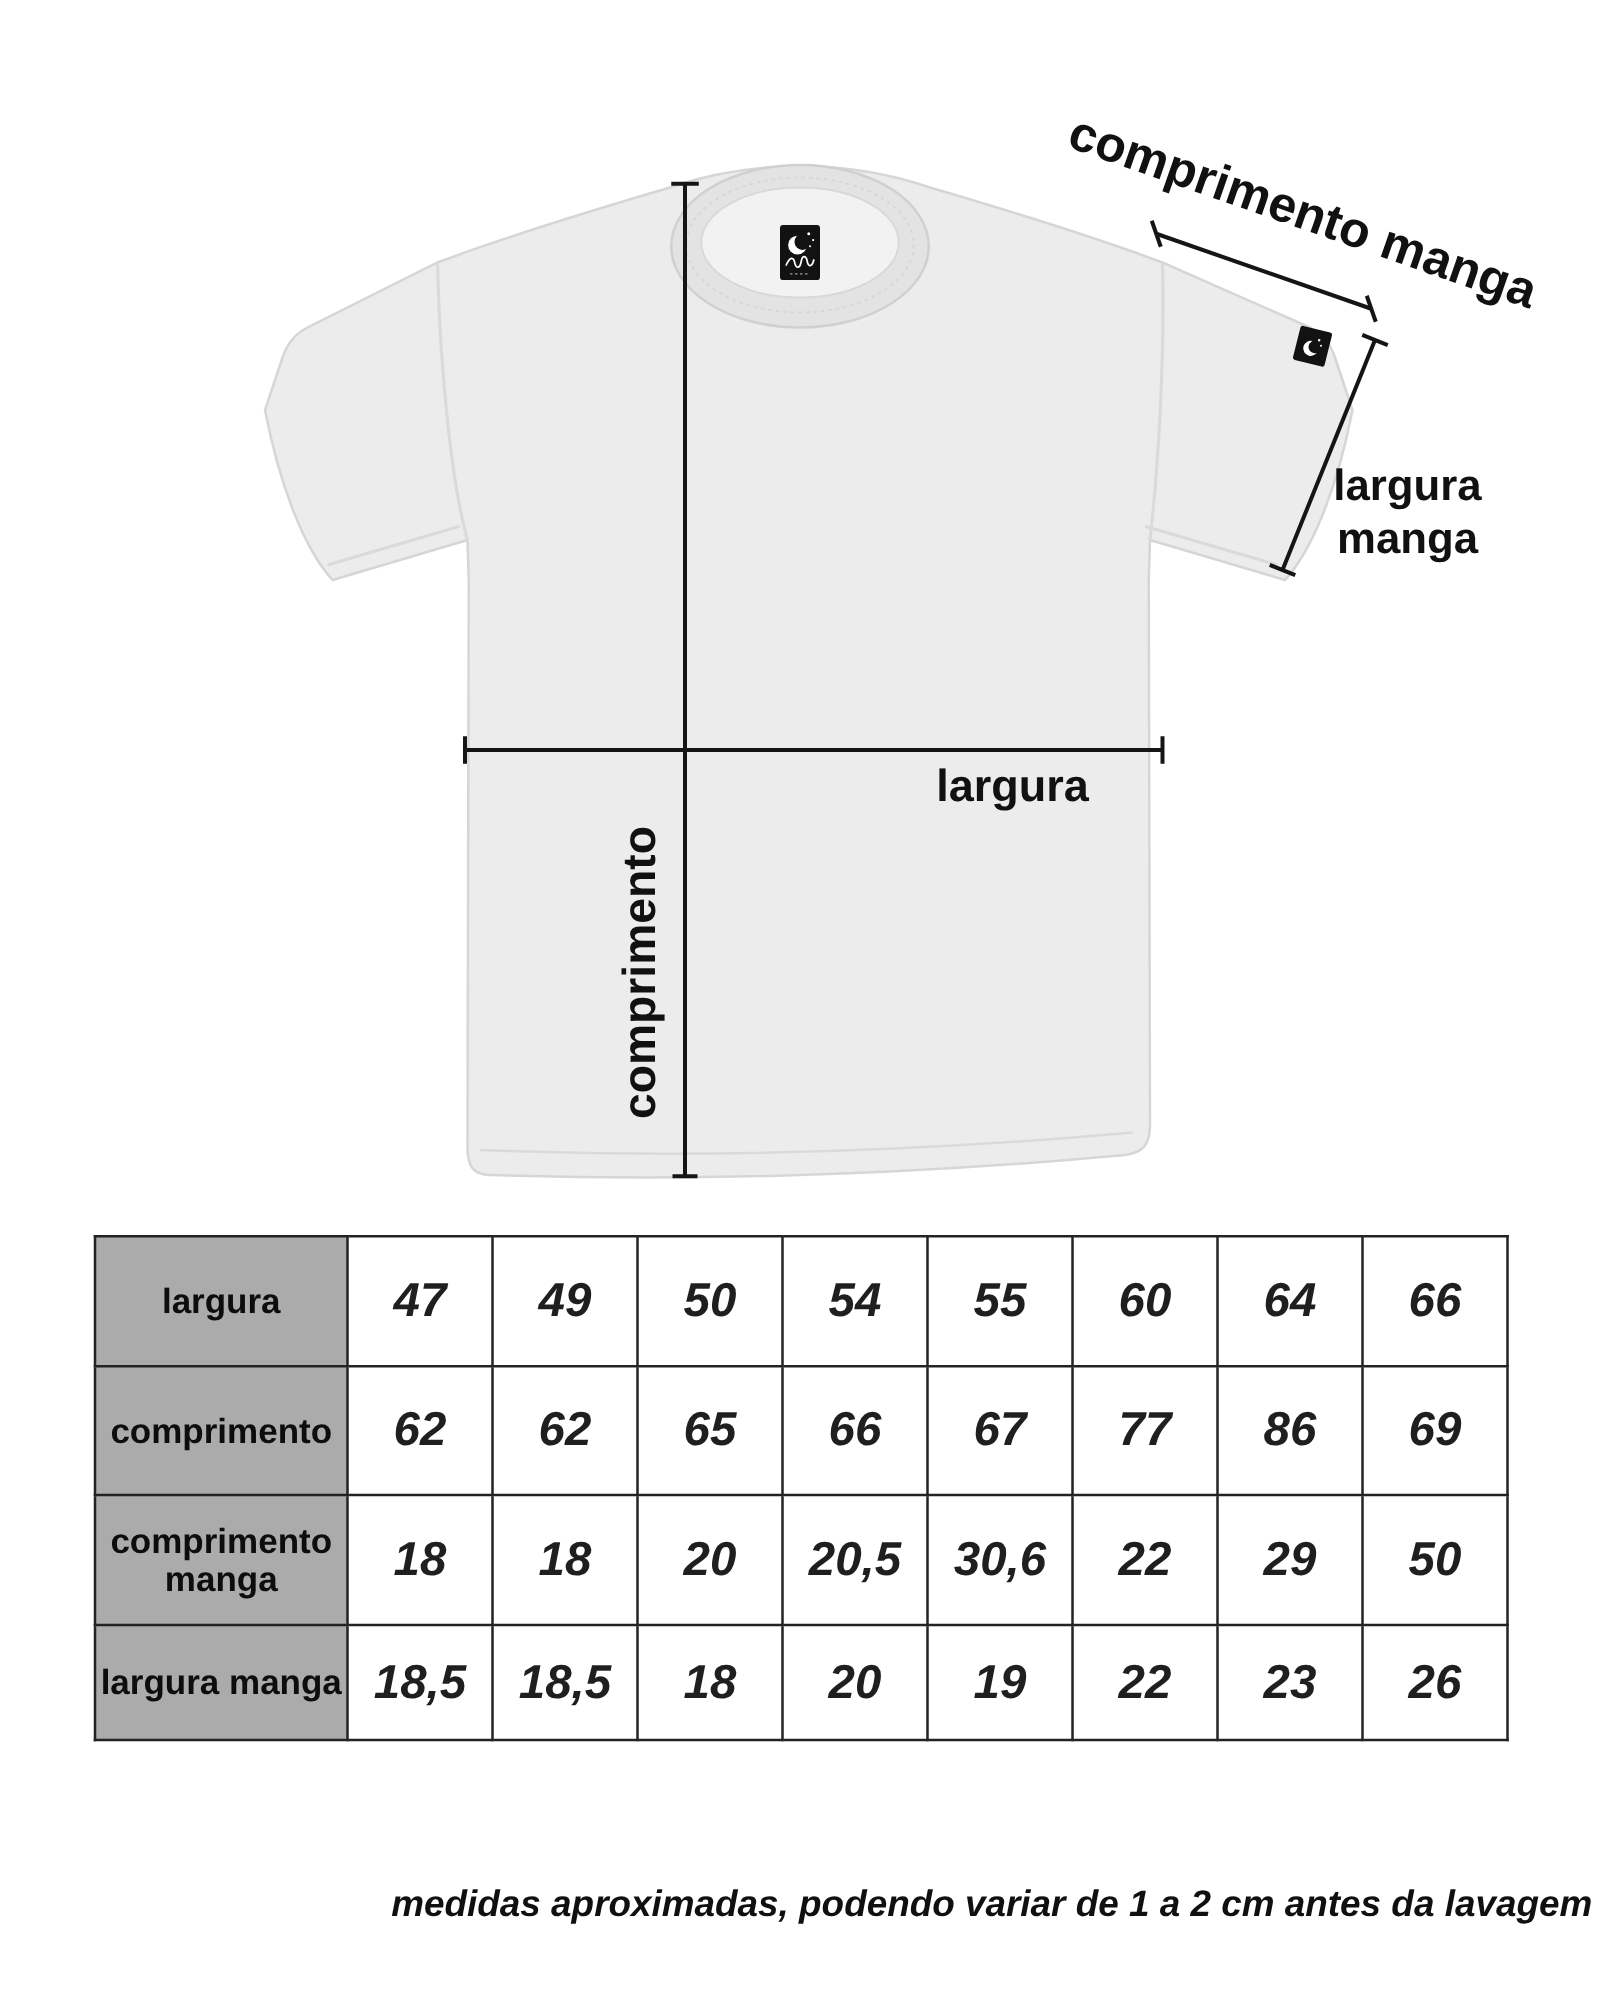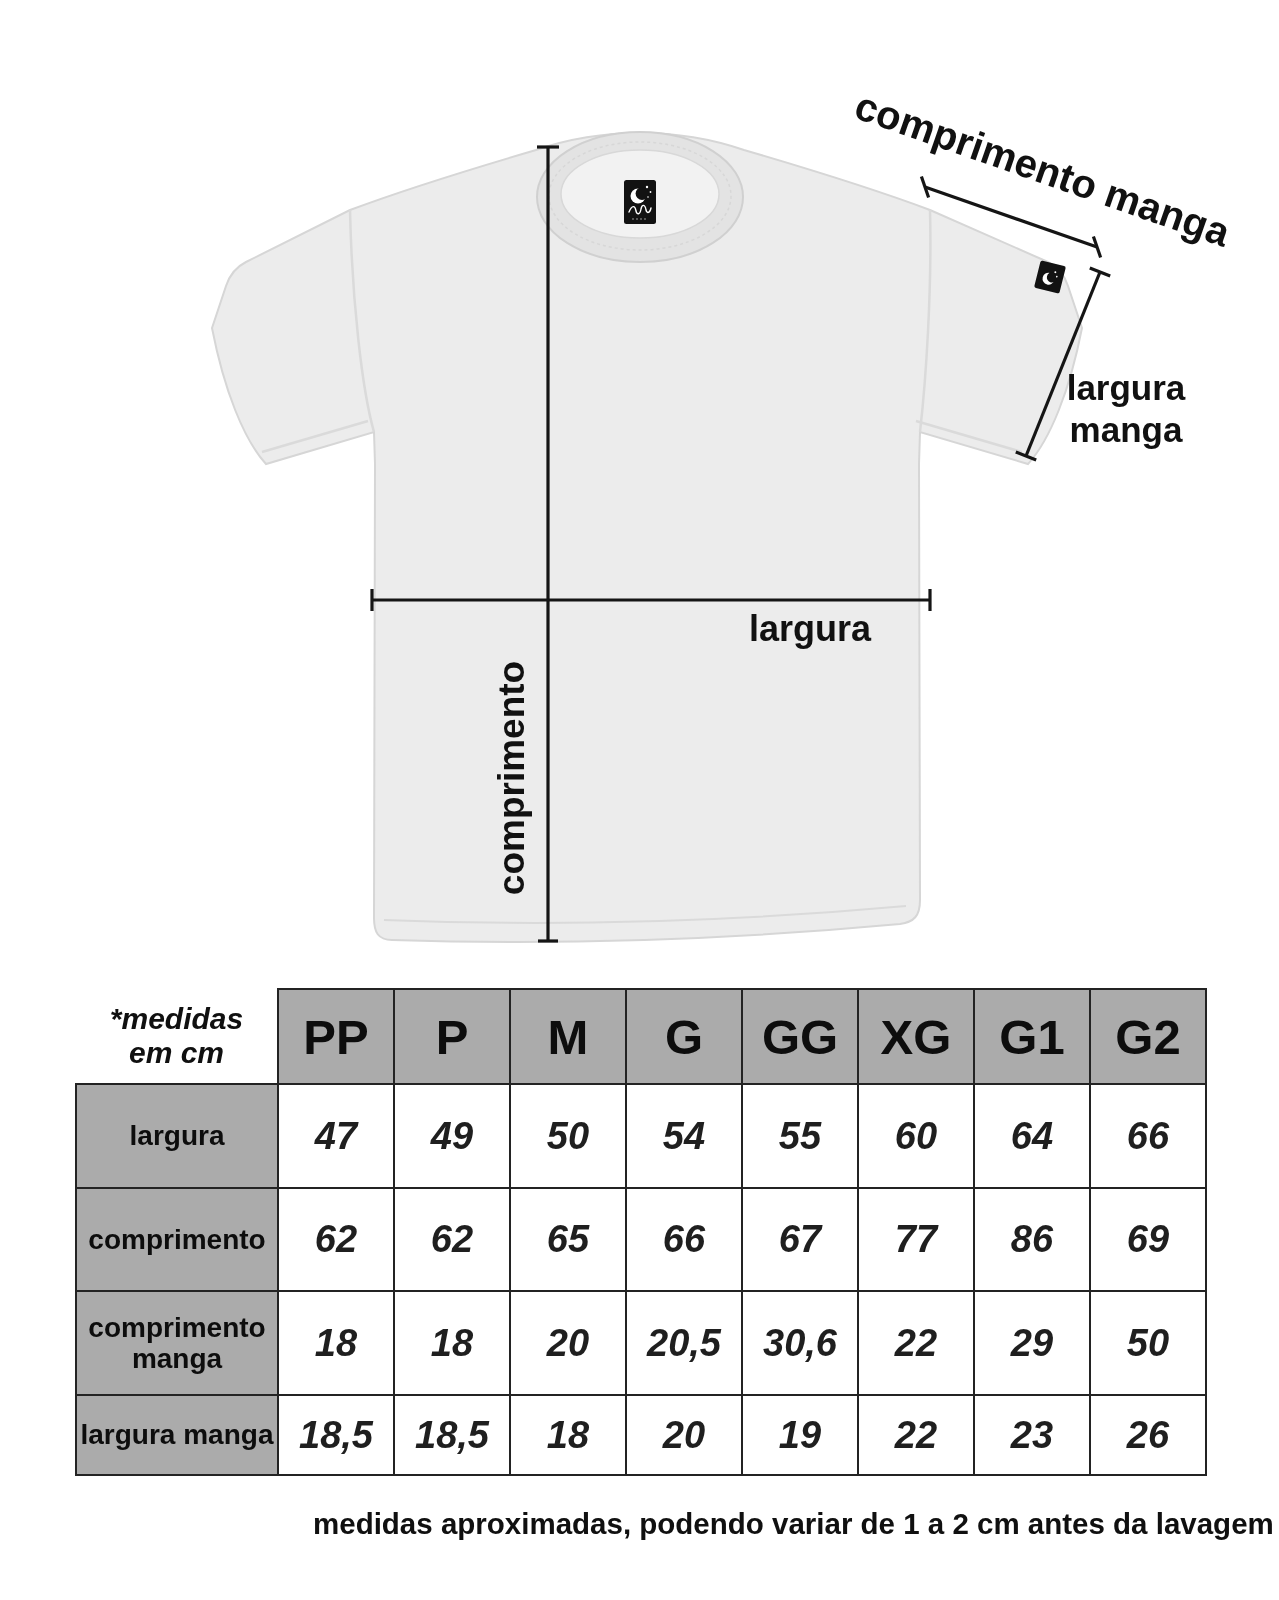--- a/index.html
+++ b/index.html
@@ -33,21 +33,21 @@
   td.val{
     background:#ffffff;font-style:italic;font-size:38px;font-weight:700;color:#1f1f1f;
   }
 
   
   .footer{
     position:absolute;left:300px;top:1498px;height:52px;width:920px;
     display:flex;align-items:center;gap:13px;
   }
   .footer .warn-text{
-    font-weight:700;font-size:29.5px;color:#101010;white-space:nowrap;
+    font-weight:700;font-style:italic;font-size:29.5px;color:#101010;white-space:nowrap;
   }
 </style>
 </head>
 <body>
 
 <div class="stage">
 
   <svg width="1279" height="965" viewBox="0 0 1279 965" style="position:absolute;left:0;top:0;">
 
     <path fill="#ececec" stroke="#d6d6d6" stroke-width="2" d="M 536 150
@@ -143,34 +143,20 @@
       <col style="width:116px">
         <col style="width:116px">
         <col style="width:116px">
         <col style="width:116px">
       <col style="width:116px">
         <col style="width:116px">
         <col style="width:116px">
         <col style="width:116px">
     </colgroup>
     <tbody>
-        <tr style="height:95px;">
-      <td class="corner">
-        <div class="note">*medidas</div>
-        <div class="note">em cm</div>
-      </td>
-      <th class="size">PP</th>
-      <th class="size">P</th>
-      <th class="size">M</th>
-      <th class="size">G</th>
-      <th class="size">GG</th>
-      <th class="size">XG</th>
-      <th class="size">G1</th>
-      <th class="size">G2</th>
-    </tr>
     <tr style="height:104px;">
       <th class="rowlabel">largura</th>
       <td class="val">47</td>
       <td class="val">49</td>
       <td class="val">50</td>
       <td class="val">54</td>
       <td class="val">55</td>
       <td class="val">60</td>
       <td class="val">64</td>
       <td class="val">66</td>
@@ -190,21 +176,21 @@
       <th class="rowlabel">comprimento manga</th>
       <td class="val">18</td>
       <td class="val">18</td>
       <td class="val">20</td>
       <td class="val">20,5</td>
       <td class="val">30,6</td>
       <td class="val">22</td>
       <td class="val">29</td>
       <td class="val">50</td>
     </tr>
-    <tr style="height:80px;">
+    <tr style="height:92px;">
       <th class="rowlabel">largura manga</th>
       <td class="val">18,5</td>
       <td class="val">18,5</td>
       <td class="val">18</td>
       <td class="val">20</td>
       <td class="val">19</td>
       <td class="val">22</td>
       <td class="val">23</td>
       <td class="val">26</td>
     </tr>

